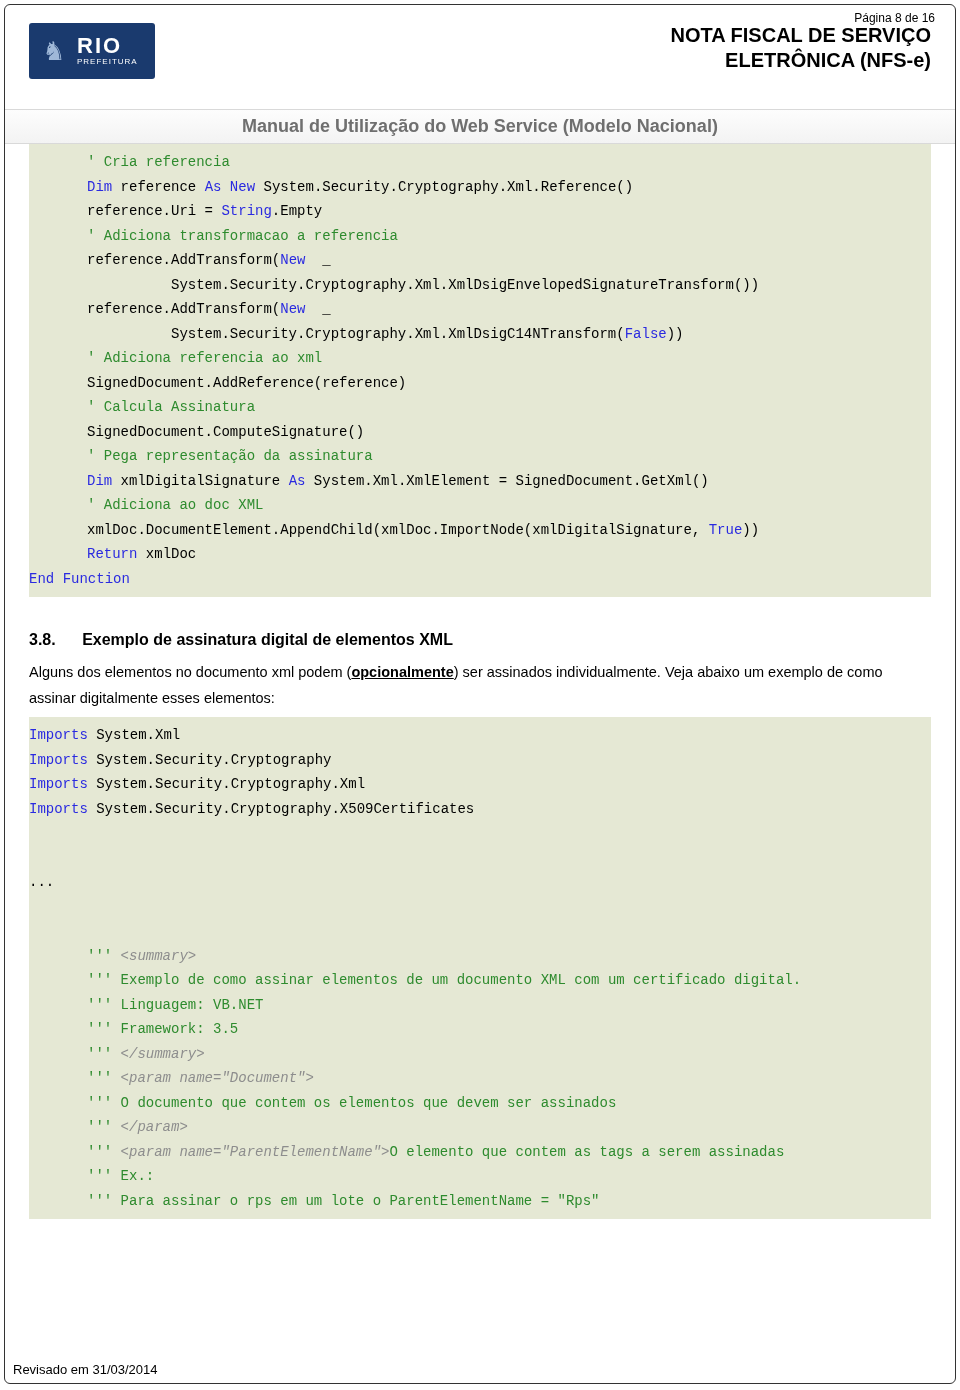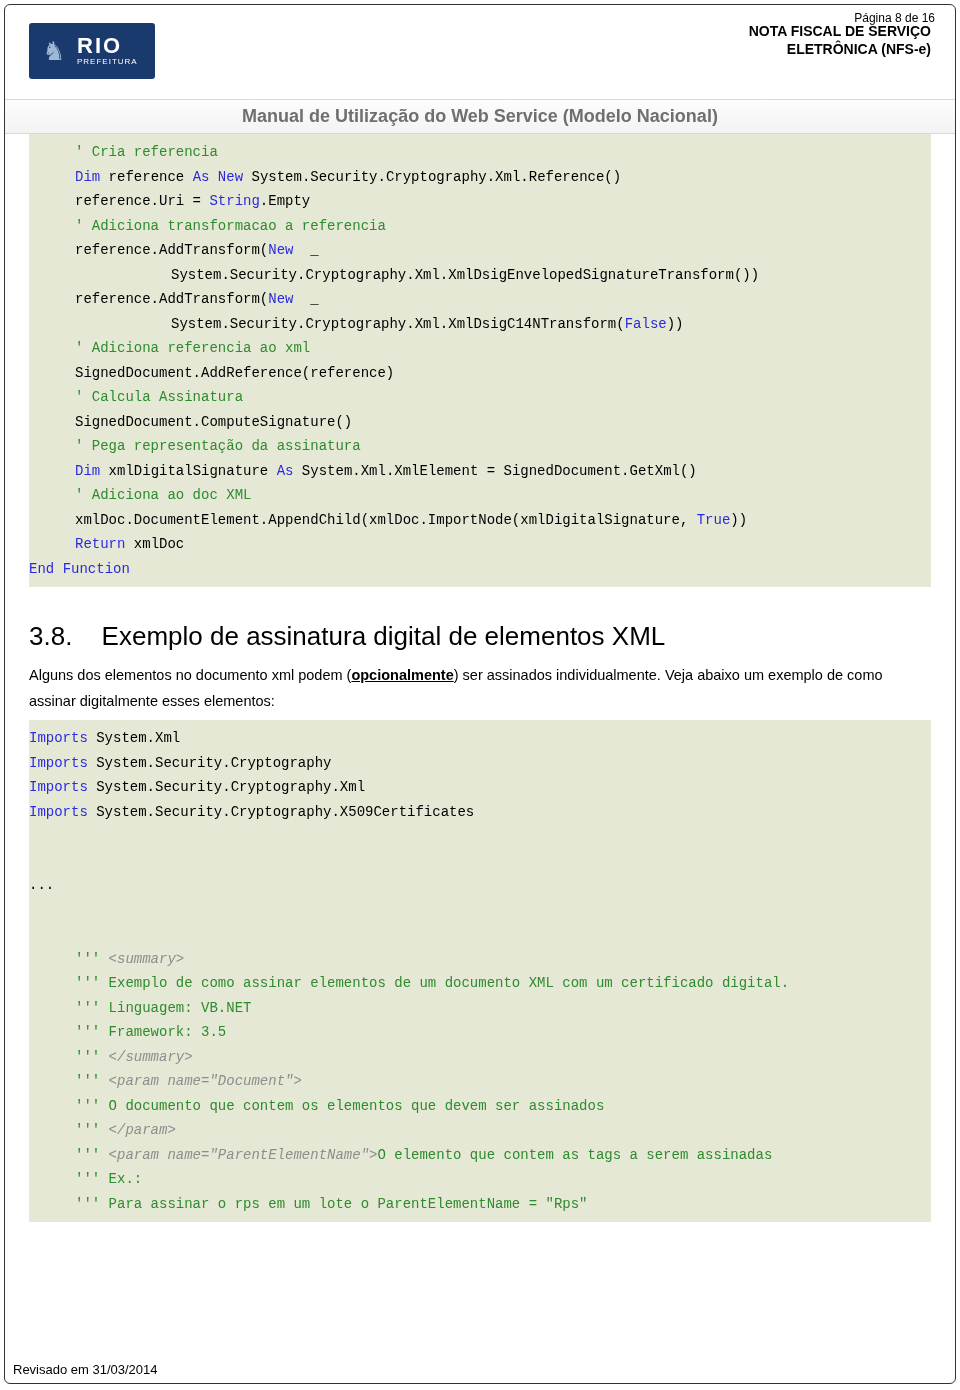--- a/index.html
+++ b/index.html
@@ -47,63 +47,63 @@
     display: flex;
     align-items: center;
     justify-content: center;
     font-size: 26px;
     color: #9fb8d8;
   }
   .logo-text { margin-left: 6px; }
   .logo-rio { font-size: 22px; font-weight: bold; letter-spacing: 2px; line-height: 1; }
   .logo-sub { font-size: 8px; letter-spacing: 1px; line-height: 1.2; }
   .title-block { text-align: right; }
-  .maintitle { font-size: 14px; font-weight: bold; line-height: 1.25; }
+  .maintitle { font-size: 20px; font-weight: bold; line-height: 1.25; }
   .subtitle-bar {
     background: linear-gradient(#fdfdfd, #f3f3f3);
     border-top: 1px solid #d9d9d9;
     border-bottom: 1px solid #d9d9d9;
     text-align: center;
     font-size: 18px;
     font-weight: bold;
     color: #6f6f6f;
     padding: 6px 0;
-    margin-top: 20px;
+    margin-top: 30px;
   }
   .code-block {
     background: #e5e8d4;
     font-family: "Courier New", monospace;
     font-size: 14px;
     line-height: 1.75;
     padding: 6px 0 6px 0;
     margin: 0 24px;
     white-space: pre;
     overflow: hidden;
   }
   .c-comment { color: #2e8b2e; }
   .c-kw { color: #2a2ae0; }
   .c-gray { color: #8d8d8d; font-style: italic; }
-  .section-num { font-size: 26px; font-weight: normal; margin: 34px 24px 10px 24px; }
+  .section-num { font-size: 16px; font-weight: bold; margin: 34px 24px 10px 24px; }
   .sn-num {}
   .sn-txt { margin-left: 22px; }
   .para {
     font-size: 14.5px;
     line-height: 1.8;
     margin: 0 24px 6px 24px;
     color: #000;
   }
   .para strong { font-weight: bold; text-decoration: underline; }
   .footer {
     position: absolute;
     bottom: 6px;
     left: 8px;
     font-size: 13px;
     color: #000;
   }
-  .pad1 { padding-left: 46px; }
+  .pad1 { padding-left: 58px; }
   .pad2 { padding-left: 142px; margin-top: 12px; }
 </style>
 </head>
 <body>
 
 <div class="page">
 
   <div class="page-num">Página 8 de 16</div>
 
   <div class="header">

